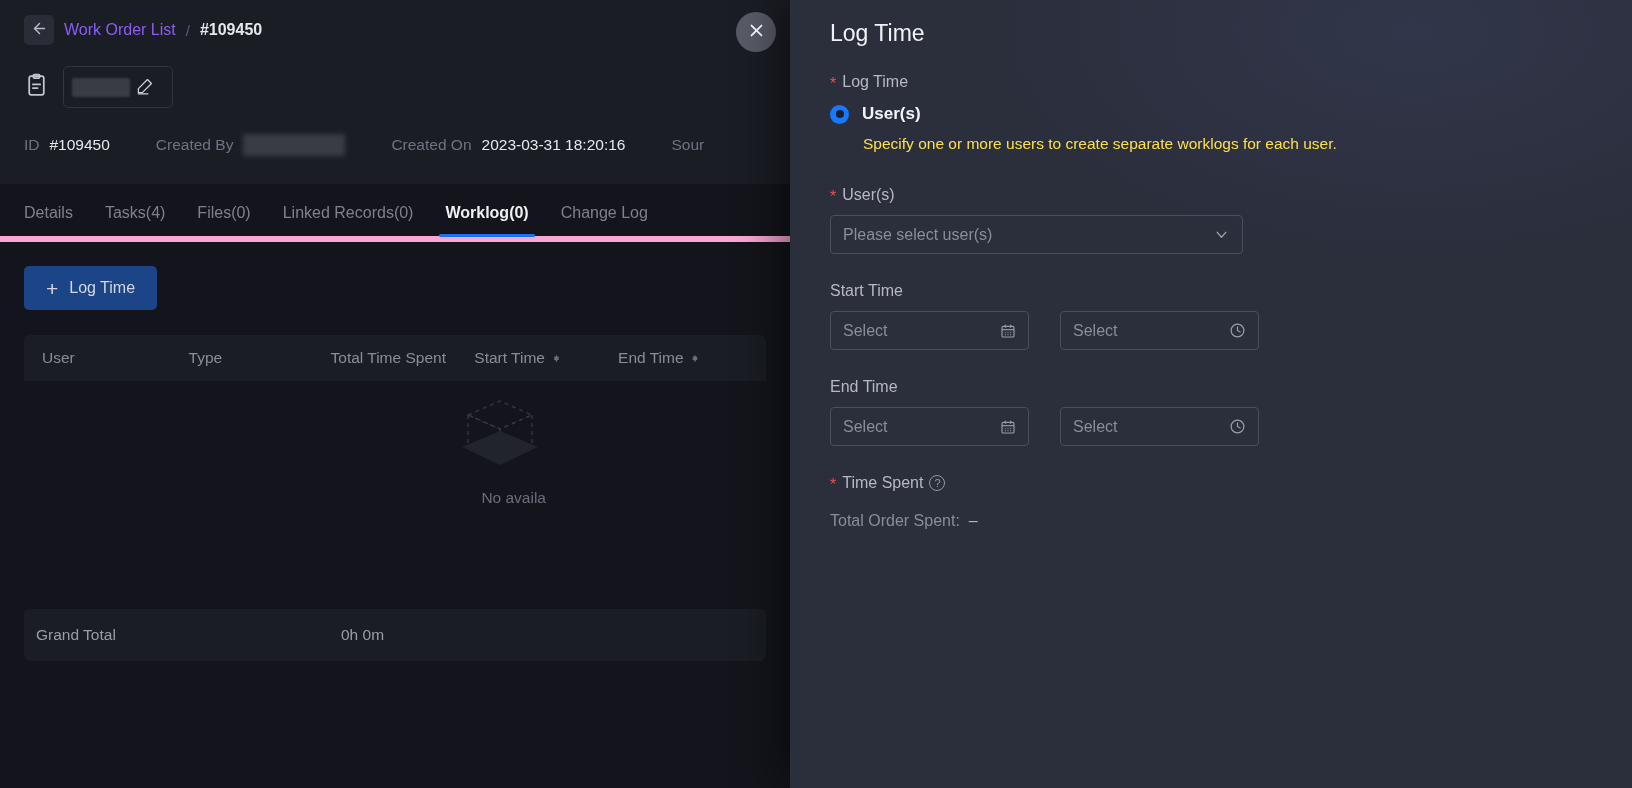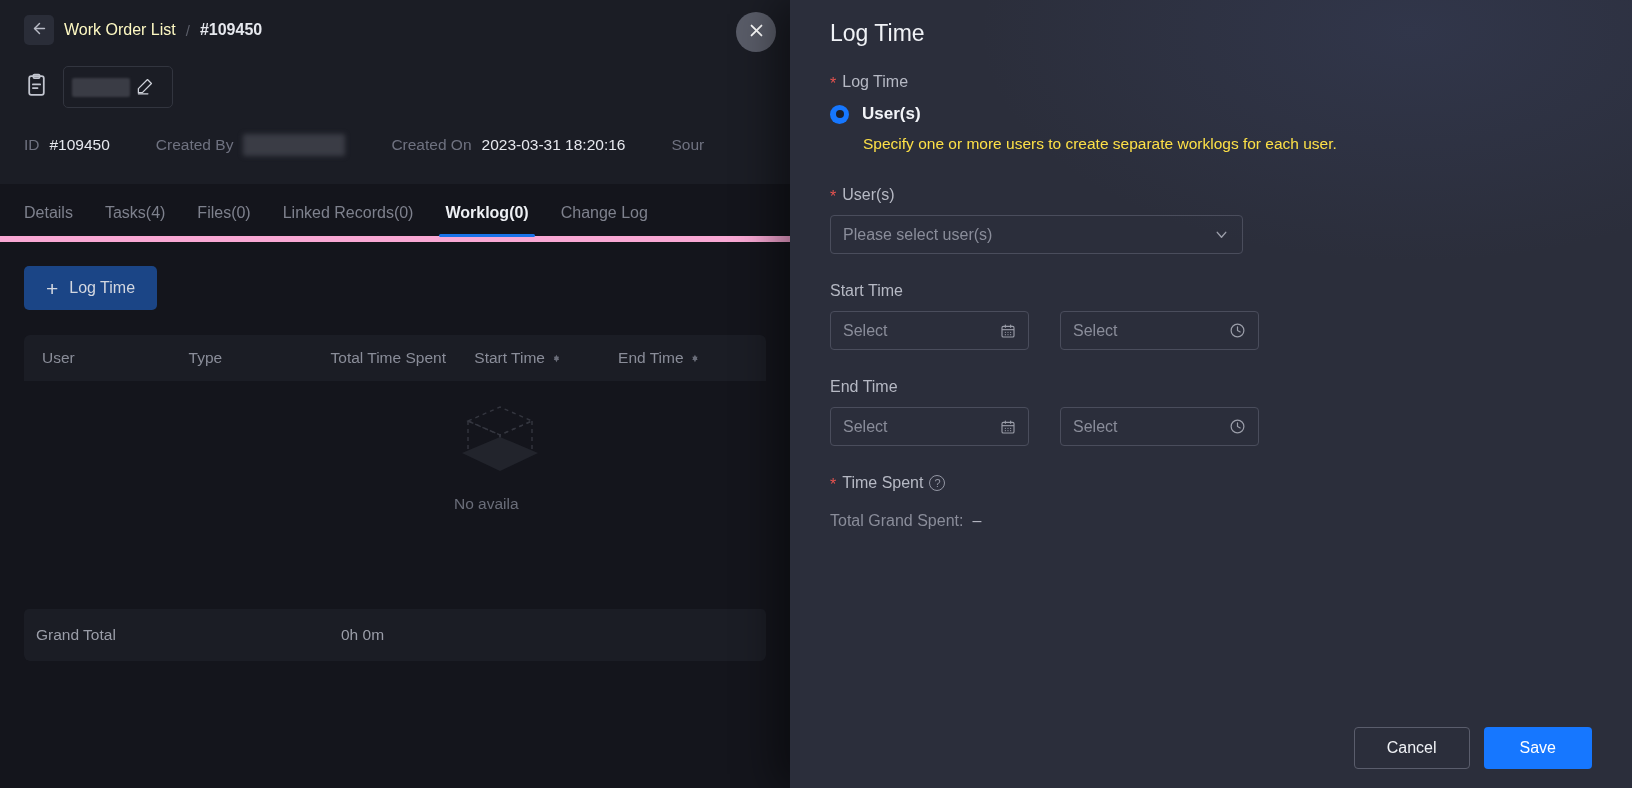--- a/index.html
+++ b/index.html
@@ -26,21 +26,21 @@
   .breadcrumb {
     display: flex; align-items: center; gap: 10px;
     height: 52px; padding-top: 8px;
   }
   .back-btn {
     width: 30px; height: 30px; border-radius: 5px;
     background: #2a2d38;
     display: flex; align-items: center; justify-content: center;
     color: #b9bcc6;
   }
-  .crumb-root { color: #fef9c3; font-size: 16px; }
+  .crumb-root { color: #8b5cf6; font-size: 16px; }
   .crumb-sep { color: #5b5e69; font-size: 15px; }
   .crumb-cur { color: #e6e8ee; font-size: 16px; font-weight: 600; }
 
   .title-row {
     display: flex; align-items: center; gap: 14px;
     margin-top: 14px;
   }
   .doc-icon { color: #c2c5cf; }
   .title-box {
     border: 1px solid #32353f; border-radius: 5px;
@@ -127,22 +127,22 @@
   .c-start { width: 152px; }
   .c-end { width: 150px; }
   .sorter { display: inline-flex; flex-direction: column; gap: 2px; line-height: 0; }
   .sorter span { font-size: 9px; color: #6a6d79; }
 
   .empty-wrap {
     height: 222px;
     position: relative;
   }
   .empty-inner {
-    position: absolute; left: 430px; top: 22px;
-    display: flex; flex-direction: column; align-items: flex-start; gap: 14px;
+    position: absolute; left: 430px; top: 16px;
+    display: flex; flex-direction: column; align-items: flex-end; gap: 14px;
   }
   .empty-text { color: #6a6d79; font-size: 15.5px; white-space: nowrap; }
 
   .grand-row {
     display: flex; align-items: center;
     height: 52px; background: #1b1d25;
     border-radius: 5px;
     margin-top: 6px;
     font-size: 15.5px; color: #9a9da8;
     padding: 0 12px;
@@ -467,25 +467,21 @@
         </div>
       </div>
 
       <div class="field">
         <div class="field-label">
           <span class="star">*</span>
           <span>Time Spent</span>
           <span class="help-icon">?</span>
         </div>
         <div class="total-line">
-          <span>Total Grand Spent:</span>
+          <span>Total Order Spent:</span>
           <span class="val">–</span>
         </div>
       </div>
 
     </div>
 
-    <div class="drawer-footer">
-      <button class="btn-cancel">Cancel</button>
-      <button class="btn-save">Save</button>
-    </div>
   </div>
 </div>
 
 </body></html>

